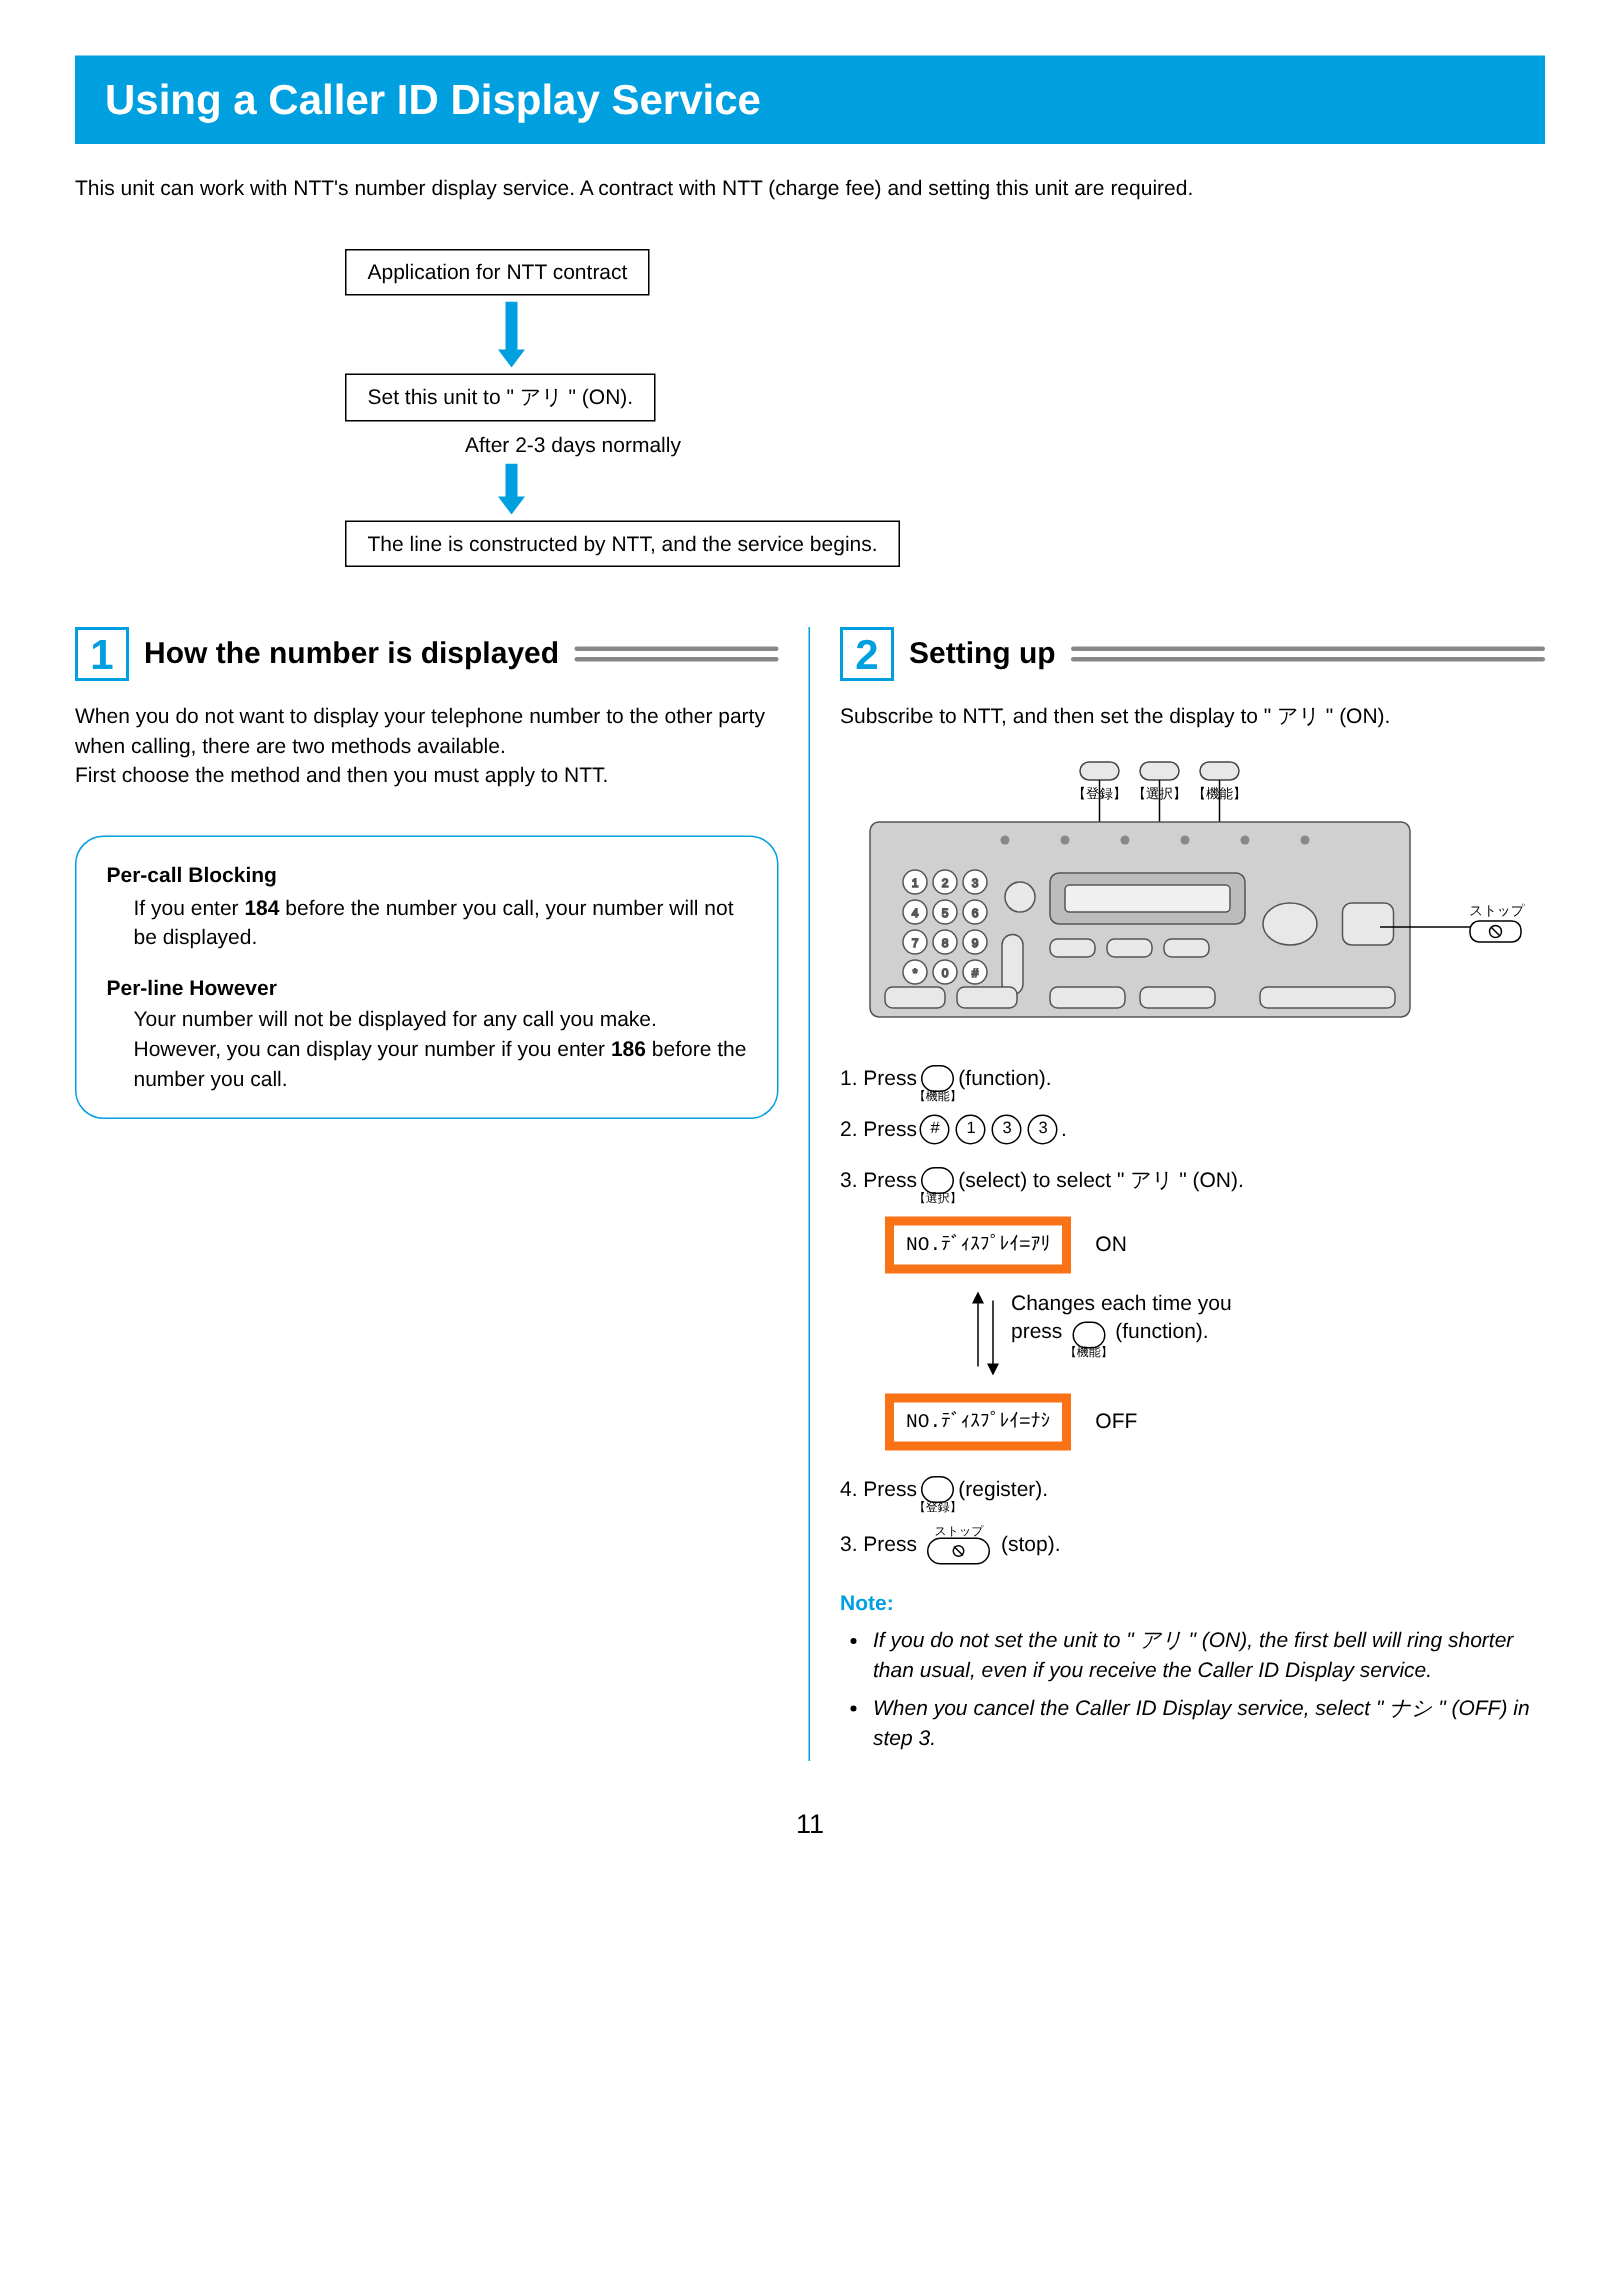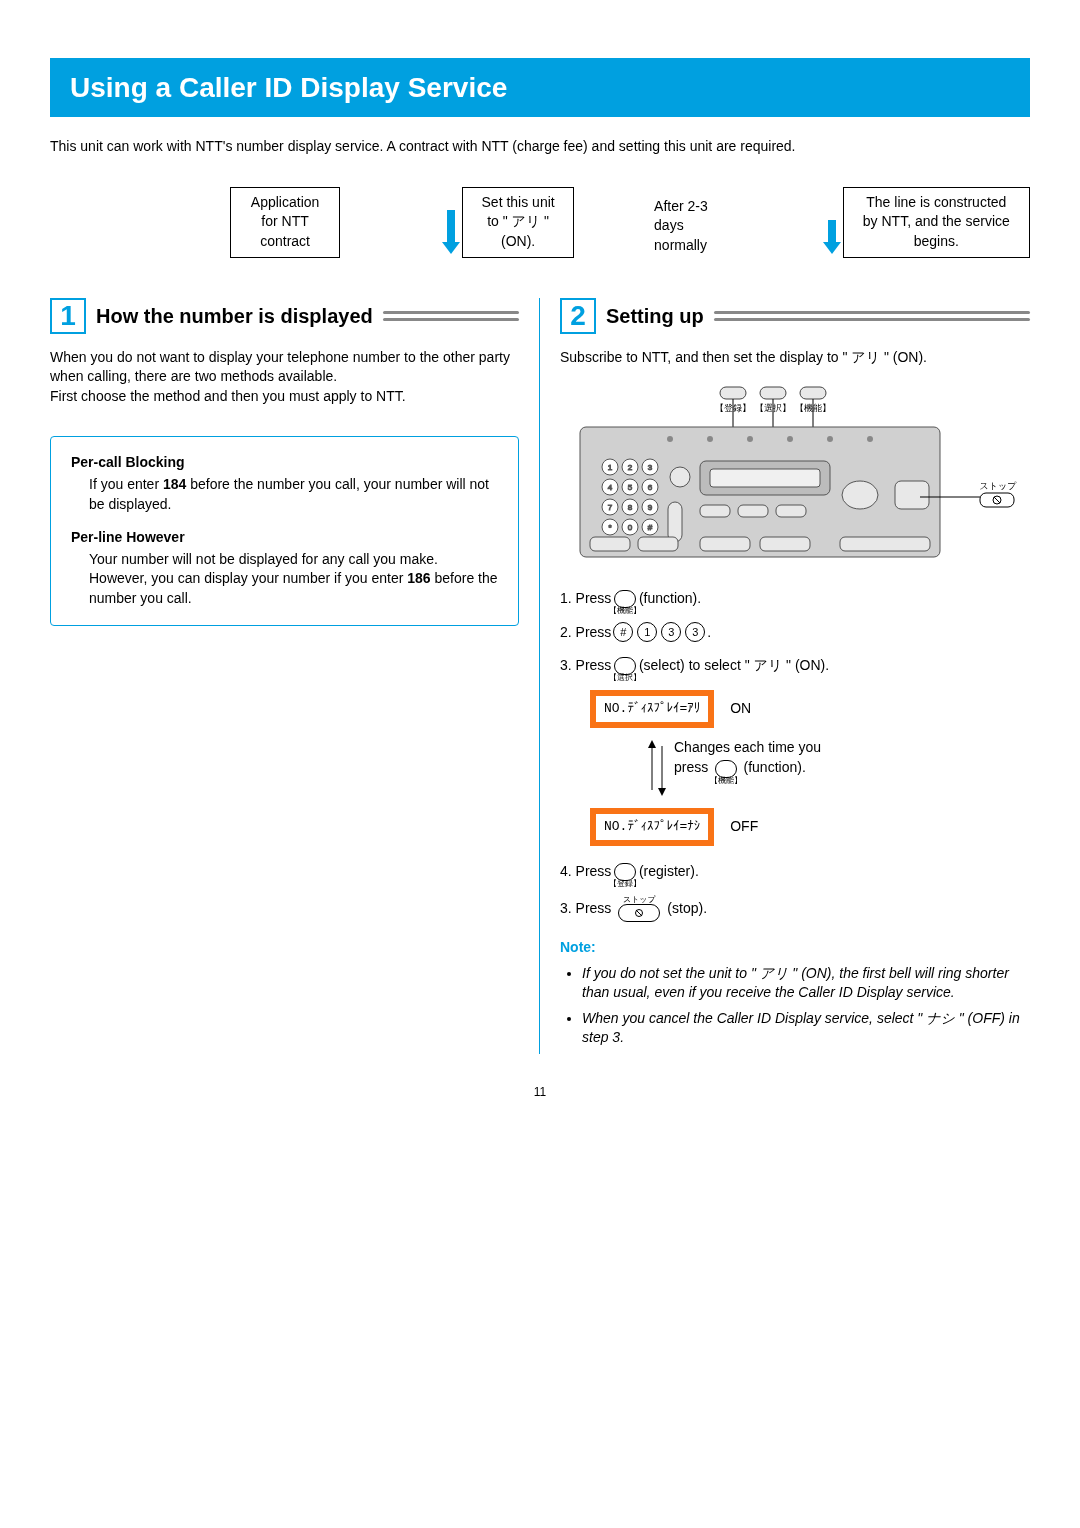--- a/index.html
+++ b/index.html
@@ -7,39 +7,39 @@
     padding: 0;
     font-family: Arial, Helvetica, sans-serif;
     background: #fff;
     color: #000;
     font-size: 14px;
     line-height: 1.4;
   }
   .page {
     width: 1080px;
     margin: 0 auto;
-    padding: 58px 50px 30px 50px;
+    padding: 37px 50px 30px 50px;
     box-sizing: border-box;
     position: relative;
   }
   .title-bar {
     background: #00A0E0;
     color: #fff;
     font-size: 28px;
     font-weight: bold;
     padding: 10px 20px;
     margin-bottom: 20px;
   }
   .intro {
     margin-bottom: 30px;
   }
   .flow {
     display: flex;
-    flex-direction: row;
-    align-items: flex-end;
+    flex-direction: column;
+    align-items: flex-start;
     margin-left: 180px;
     margin-bottom: 40px;
   }
   .flow-box {
     border: 1px solid #000;
     padding: 5px 14px;
     text-align: center;
     font-size: 14px;
   }
   .arrow-down {
@@ -84,21 +84,21 @@
   .section-title {
     font-size: 20px;
     font-weight: bold;
     flex: 0 0 auto;
     margin-right: 10px;
   }
   .rule-wrap { flex:1; display:flex; flex-direction:column; justify-content:center; }
   .rule { height:3px; background:#888; border-radius:2px; margin:2px 0; }
   .blocking-box {
     border: 1.5px solid #00A0E0;
-    border-radius: 4px;
+    border-radius: 19px;
     padding: 16px 20px;
     margin-top: 30px;
     font-size: 14px;
   }
   .blocking-box .bh { font-weight: bold; margin-bottom:2px; }
   .blocking-box .bd { margin-left: 18px; margin-bottom: 14px; }
   .blocking-box .bd:last-child { margin-bottom:0; }
   .steps { margin-top: 16px; }
   .steps .step { margin-bottom: 14px; display:flex; align-items:center; flex-wrap:wrap; }
   .kbtn {
@@ -146,21 +146,21 @@
   .change-note { margin-left: 80px; font-size:14px; display:flex; align-items:flex-start; }
   .change-note .arrcol { width: 34px; display:flex; flex-direction:column; align-items:center; }
   .note-head { color:#00A0E0; font-weight:bold; margin-top: 16px; }
   ul.note-list { margin: 6px 0 0 0; padding-left: 22px; }
   ul.note-list li { margin-bottom: 6px; font-style: italic; }
   .device {
     margin: 10px 0 10px 0;
   }
   .page-number {
     text-align: center;
-    font-size: 12px;
+    font-size: 18px;
     margin-top: 30px;
   }
 </style>
 </head>
 <body>
 
 <div class="page">
 
   <div class="title-bar">Using a Caller ID Display Service</div>
 

